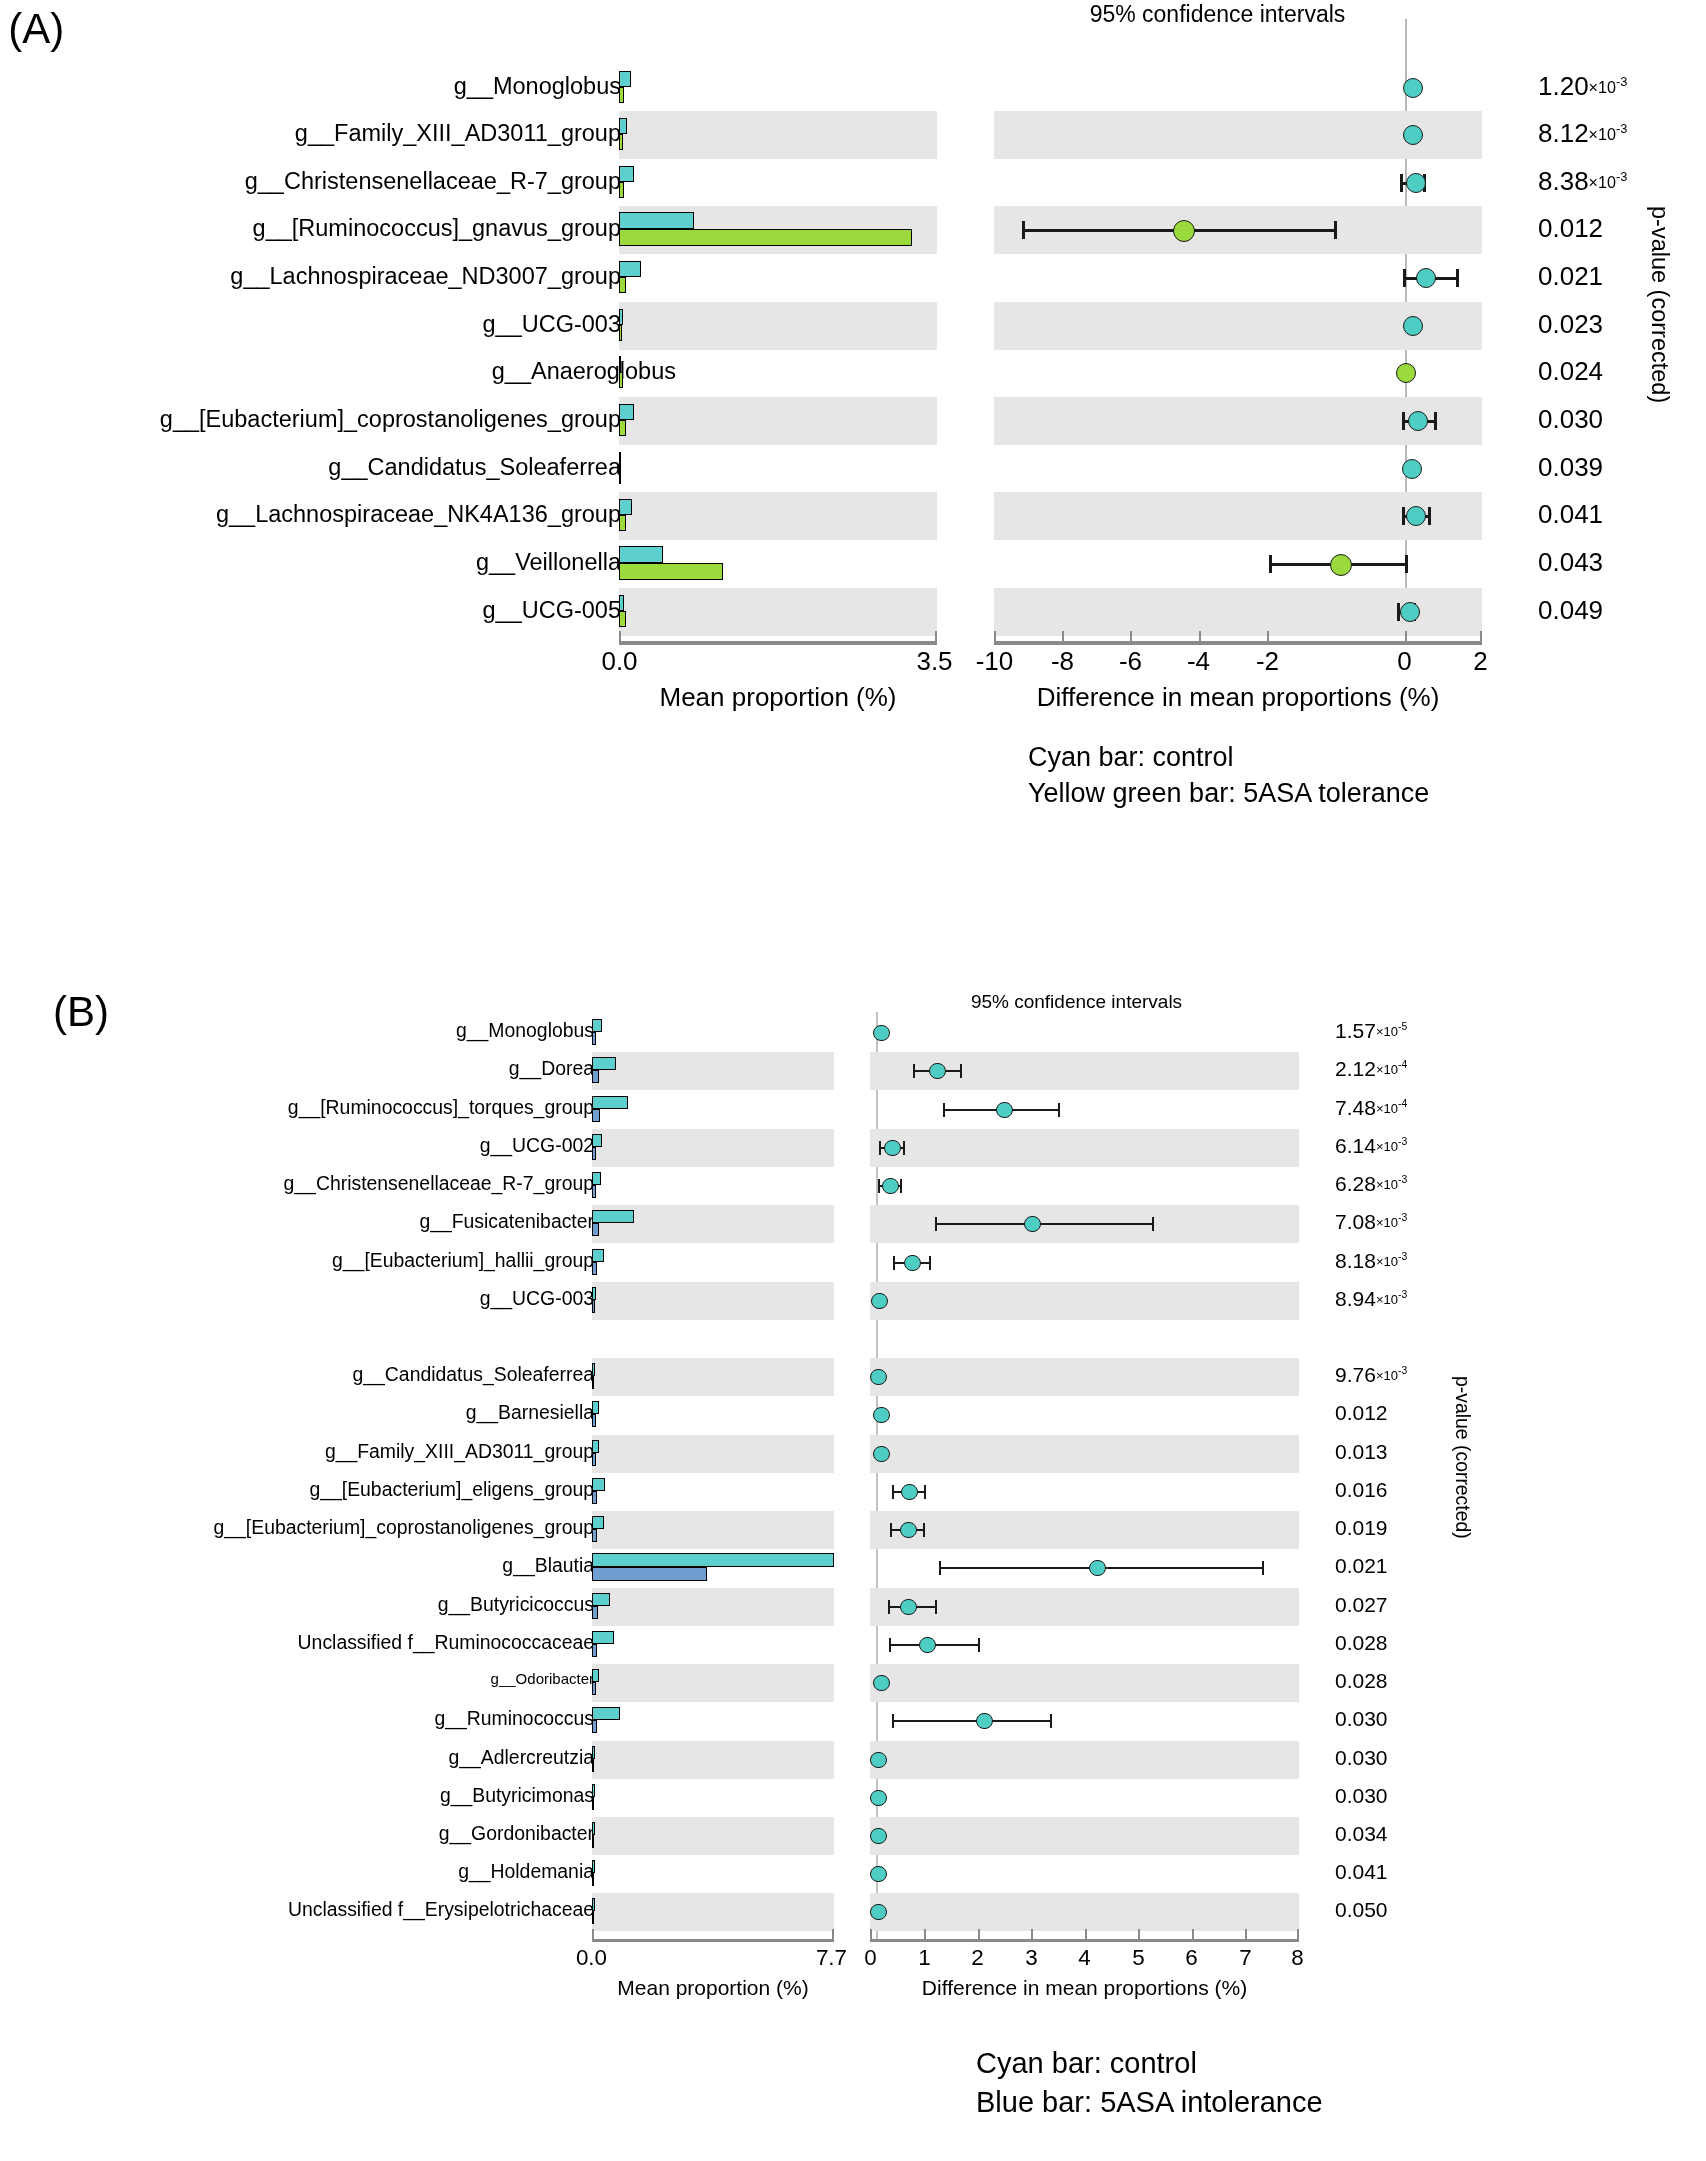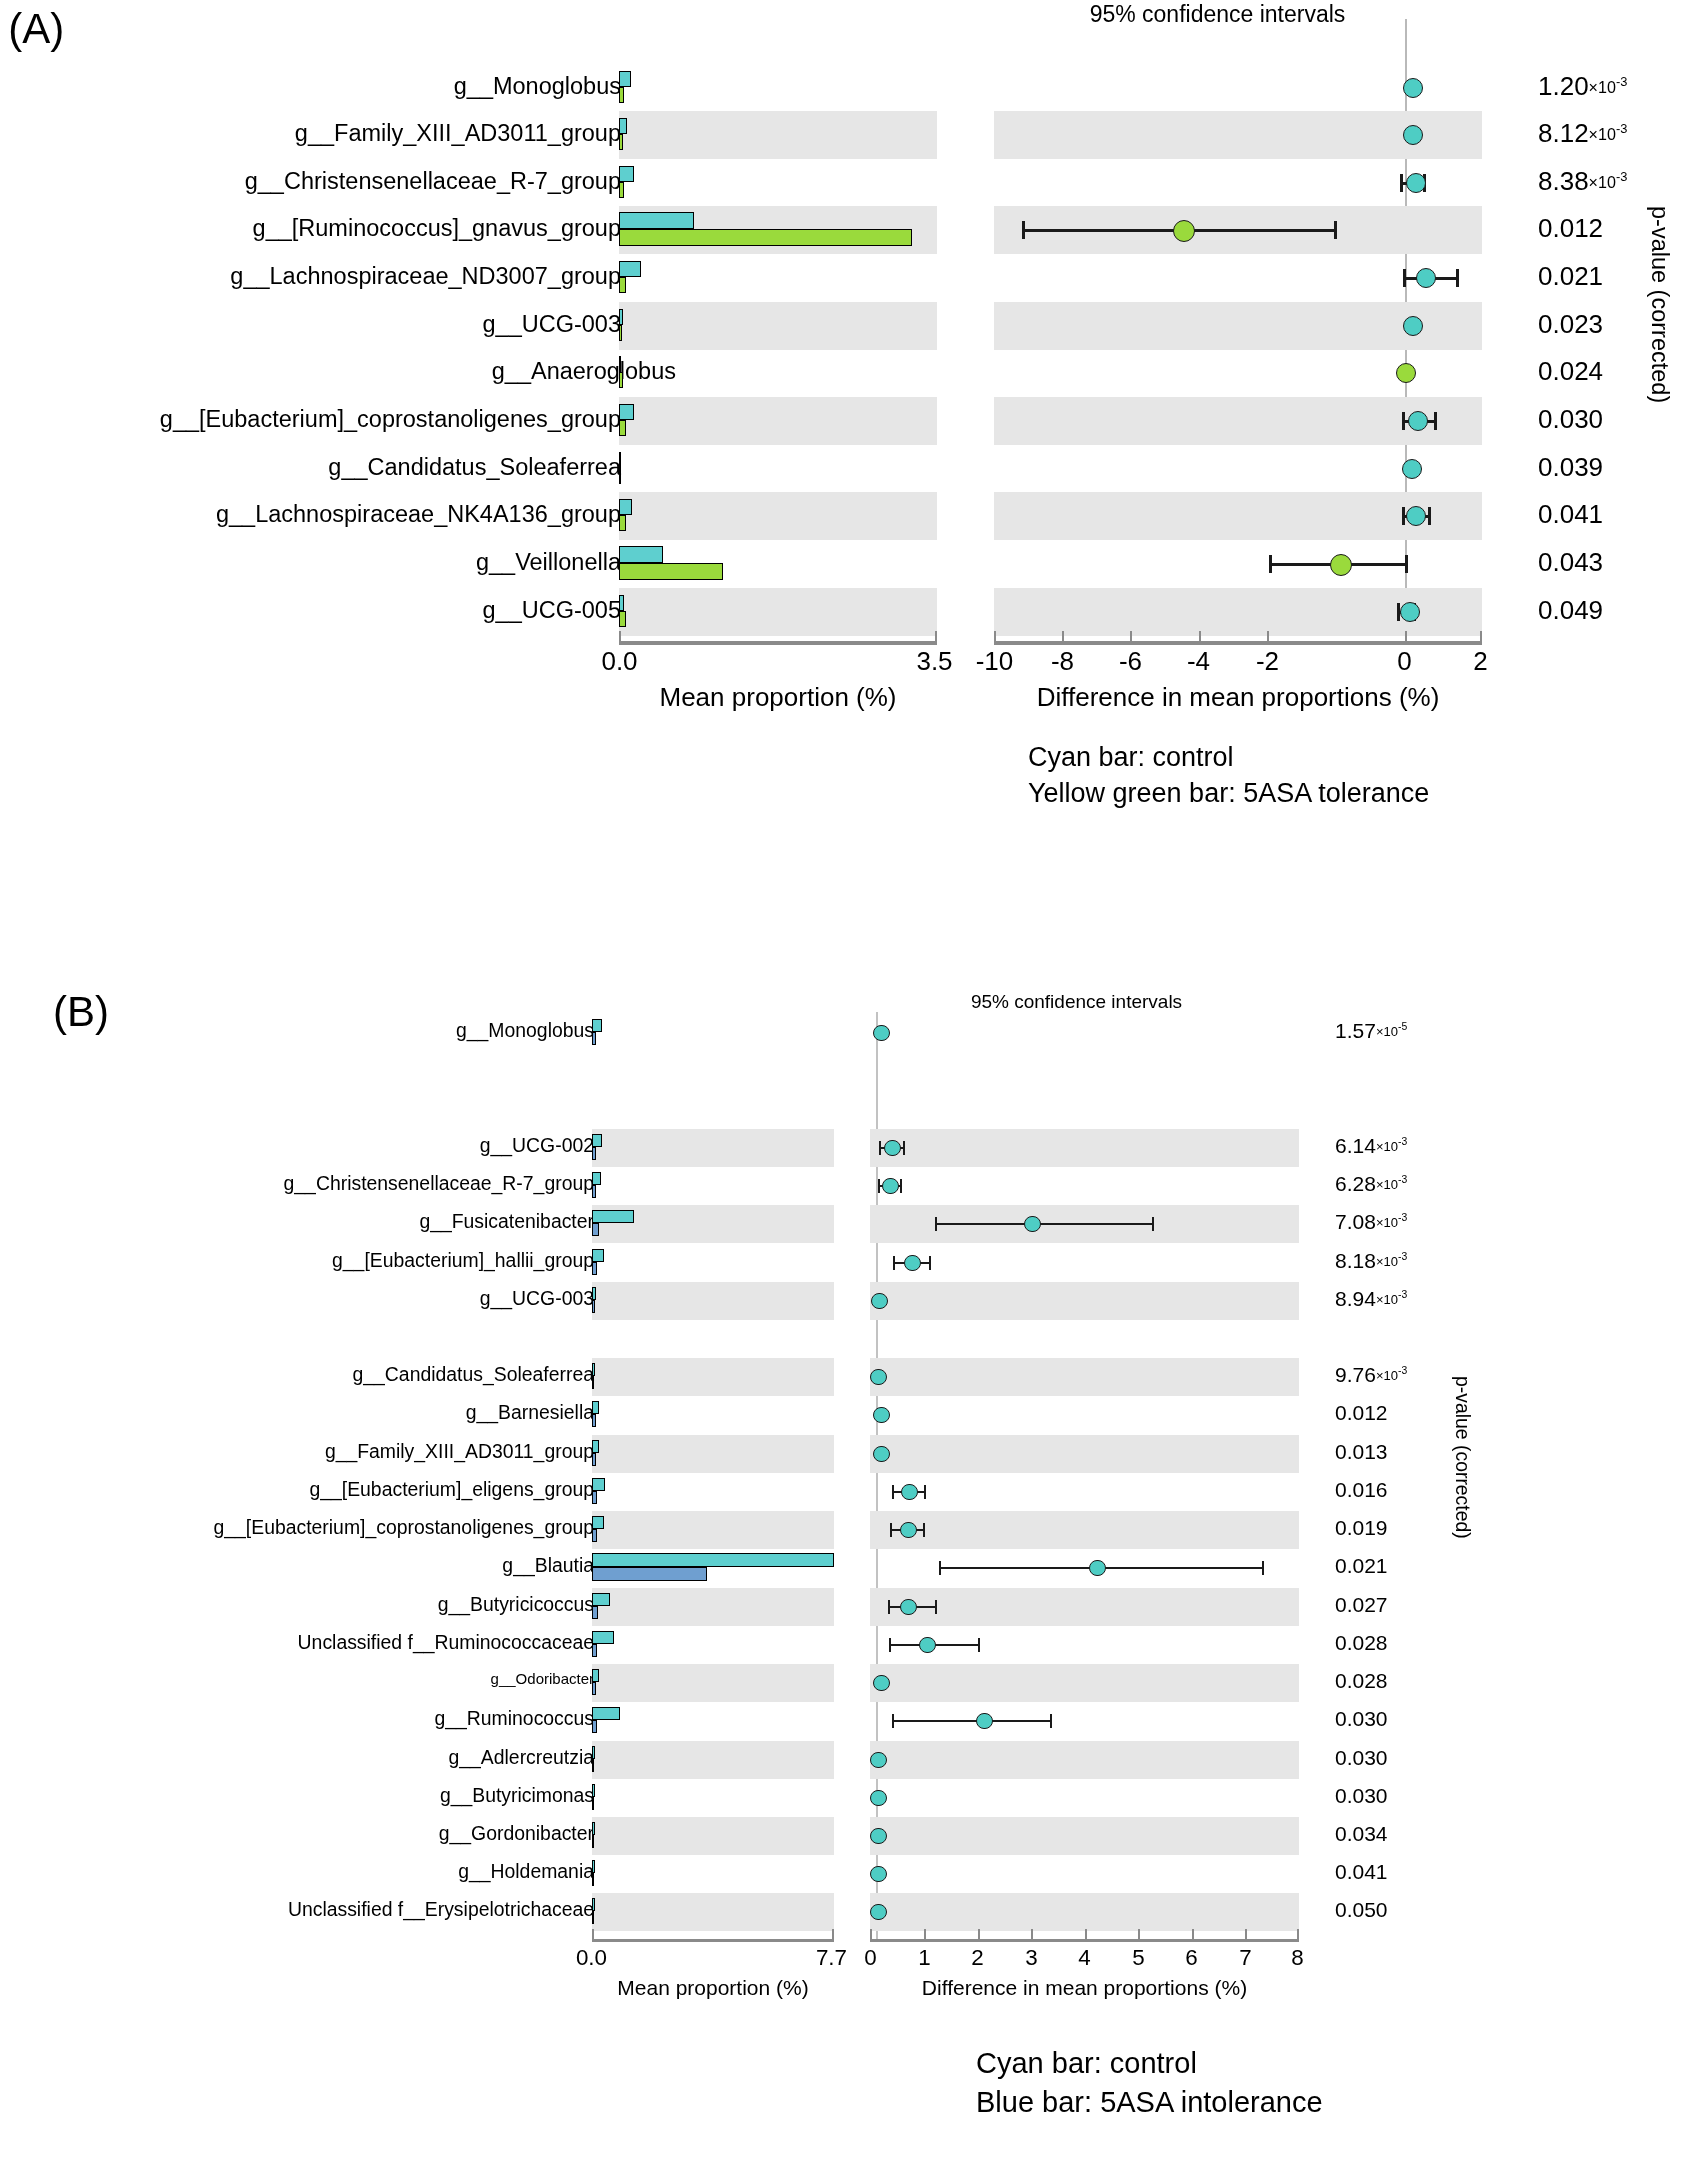--- a/index.html
+++ b/index.html
@@ -310,21 +310,43 @@
   <div class="rows" style="left:0;top:0;width:1707px;height:994px;">
 
     <div class="row" style="position:absolute;left:0;top:61px;width:1707px;height:38px;">
       <div class="taxon-label" style="top:7px;right:1113px;font-size:19.4px;">g__Monoglobus</div>
       <div class="bar cyan" style="left:592px;top:5.3px;width:10px;height:13px;border-width:1.8px;"></div>
       <div class="bar blue" style="left:592px;top:18px;width:3.5px;height:13px;border-width:1.8px;"></div>
       <div class="ci-dot cyan" style="left:873px;top:10.6px;width:16.5px;height:16.5px;border-width:1.8px;"></div>
       <div class="pval" style="left:1335px;top:4.7px;font-size:21px;"><span class="mant">1.57</span><span class="expwrap">×10<sup>-5</sup></span></div>
     </div>
 
-
+    <div class="row shaded" style="position:absolute;left:0;top:99px;width:1707px;height:38px;">
+      <div class="band" style="left:592px;width:242px;"></div>
+      <div class="band" style="left:870px;width:429px;"></div>
+      <div class="taxon-label" style="top:7px;right:1113px;font-size:19.4px;">g__Dorea</div>
+      <div class="bar cyan" style="left:592px;top:5.3px;width:23.5px;height:13px;border-width:1.8px;"></div>
+      <div class="bar blue" style="left:592px;top:18px;width:7px;height:13px;border-width:1.8px;"></div>
+      <div class="ci-line" style="left:915px;top:18px;width:47px;height:2.4px;"></div>
+      <div class="ci-cap" style="left:913px;top:11.8px;height:14.7px;width:2.4px;"></div>
+      <div class="ci-cap" style="left:960px;top:11.8px;height:14.7px;width:2.4px;"></div>
+      <div class="ci-dot cyan" style="left:929px;top:10.6px;width:16.5px;height:16.5px;border-width:1.8px;"></div>
+      <div class="pval" style="left:1335px;top:4.7px;font-size:21px;"><span class="mant">2.12</span><span class="expwrap">×10<sup>-4</sup></span></div>
+    </div>
+
+    <div class="row" style="position:absolute;left:0;top:138px;width:1707px;height:38px;">
+      <div class="taxon-label" style="top:7px;right:1113px;font-size:19.4px;">g__[Ruminococcus]_torques_group</div>
+      <div class="bar cyan" style="left:592px;top:5.3px;width:36px;height:13px;border-width:1.8px;"></div>
+      <div class="bar blue" style="left:592px;top:18px;width:8.2px;height:13px;border-width:1.8px;"></div>
+      <div class="ci-line" style="left:944px;top:18px;width:115px;height:2.4px;"></div>
+      <div class="ci-cap" style="left:943px;top:11.8px;height:14.7px;width:2.4px;"></div>
+      <div class="ci-cap" style="left:1058px;top:11.8px;height:14.7px;width:2.4px;"></div>
+      <div class="ci-dot cyan" style="left:996px;top:10.6px;width:16.5px;height:16.5px;border-width:1.8px;"></div>
+      <div class="pval" style="left:1335px;top:4.7px;font-size:21px;"><span class="mant">7.48</span><span class="expwrap">×10<sup>-4</sup></span></div>
+    </div>
 
     <div class="row shaded" style="position:absolute;left:0;top:176px;width:1707px;height:38px;">
       <div class="band" style="left:592px;width:242px;"></div>
       <div class="band" style="left:870px;width:429px;"></div>
       <div class="taxon-label" style="top:7px;right:1113px;font-size:19.4px;">g__UCG-002</div>
       <div class="bar cyan" style="left:592px;top:5.3px;width:10px;height:13px;border-width:1.8px;"></div>
       <div class="bar blue" style="left:592px;top:18px;width:4.1px;height:13px;border-width:1.8px;"></div>
       <div class="ci-line" style="left:880px;top:18px;width:25px;height:2.4px;"></div>
       <div class="ci-cap" style="left:879px;top:11.8px;height:14.7px;width:2.4px;"></div>
       <div class="ci-cap" style="left:903px;top:11.8px;height:14.7px;width:2.4px;"></div>

